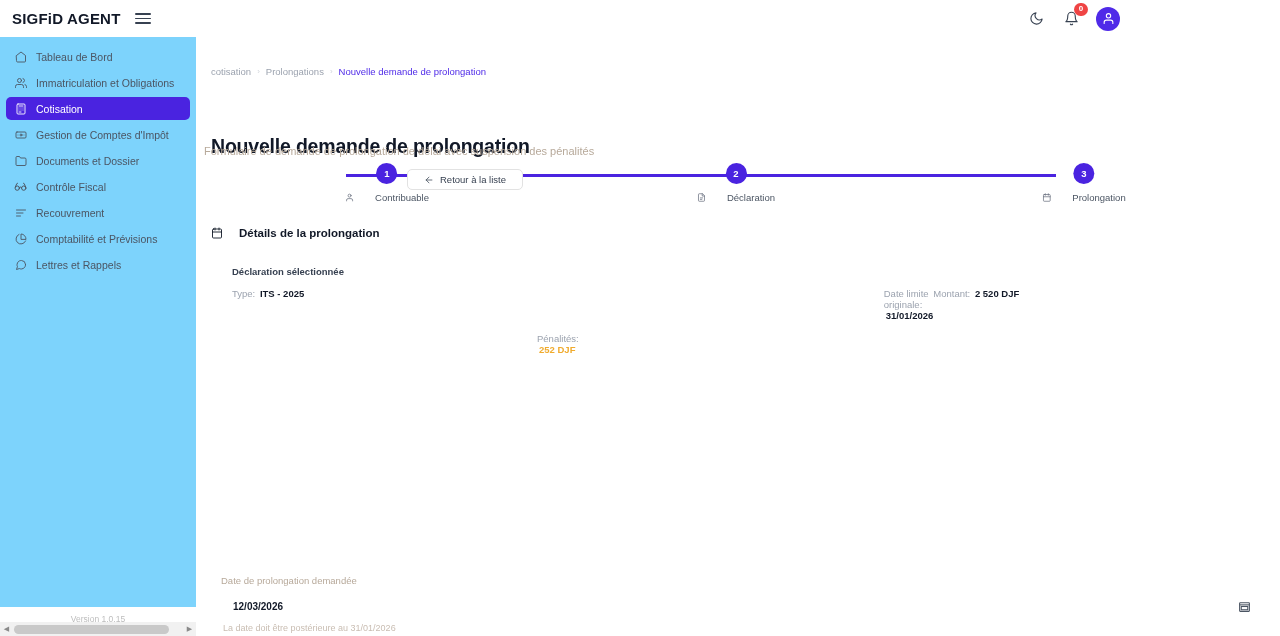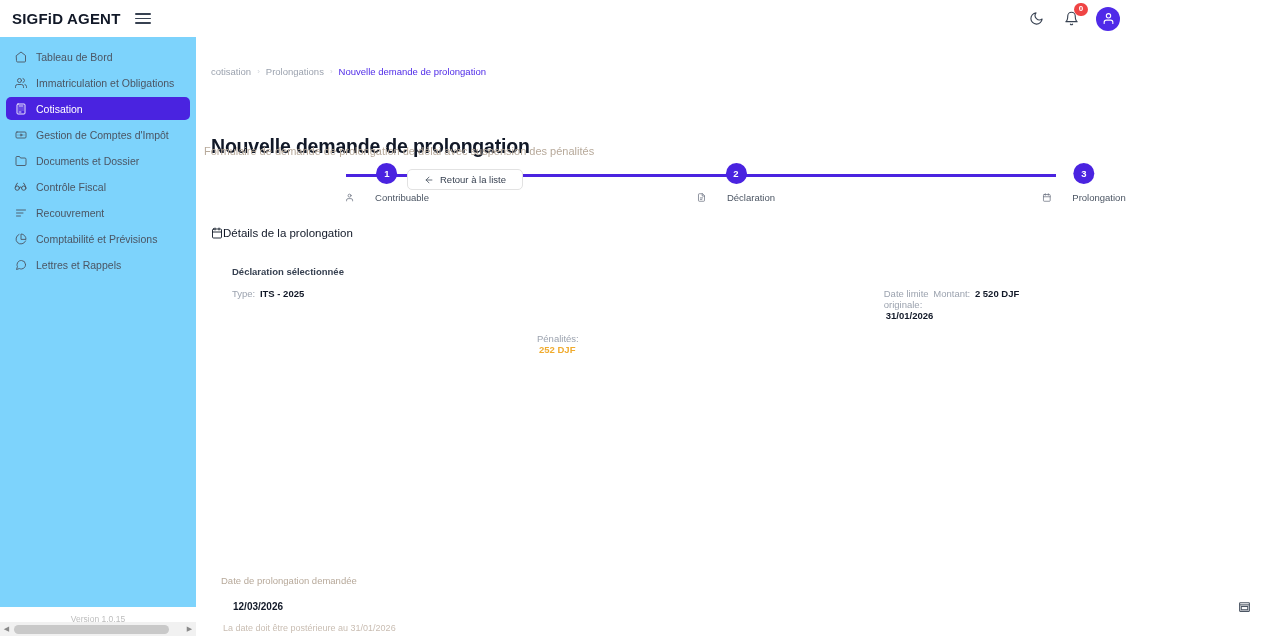--- a/index.html
+++ b/index.html
@@ -102,21 +102,21 @@
   .step-circle {
     width: 21px; height: 21px; border-radius: 50%;
     background: #4a23e0; color: #fff; font-size: 9.5px; font-weight: 600;
     display:flex; align-items:center; justify-content:center;
     position: relative; z-index: 2;
   }
   .step-label { margin-top: 8px; font-size: 9.5px; color: #4b5563; display:flex; align-items:center; gap: 21px; white-space: nowrap; }
 
   
   .card { position: absolute; left: 15px; top: 190px; width: 1049px; }
-  .card-head { display:flex; align-items:center; gap: 0; font-size: 11.5px; font-weight: normal; color: #111827; }
+  .card-head { display:flex; align-items:center; gap: 16px; font-size: 11.5px; font-weight: bold; color: #111827; }
 
   .decl-box { margin-top: 27px; padding-left: 21px; position: relative; }
   .decl-title { font-size: 9.5px; font-weight: bold; color: #374151; }
   .decl-grid { margin-top: 11px; display: grid; grid-template-columns: 1fr 1fr 1fr; row-gap: 12px; }
   .decl-cell { font-size: 9.5px; color: #9ca3af; }
   .decl-cell b { color: #111827; font-weight: bold; margin-left: 2px; }
   .decl-cell .warn { color: #f0ab2e; font-weight: bold; margin-left: 2px; }
   .decl-right { padding-left: 305px; }
 
   .field { margin-top: 0; }

